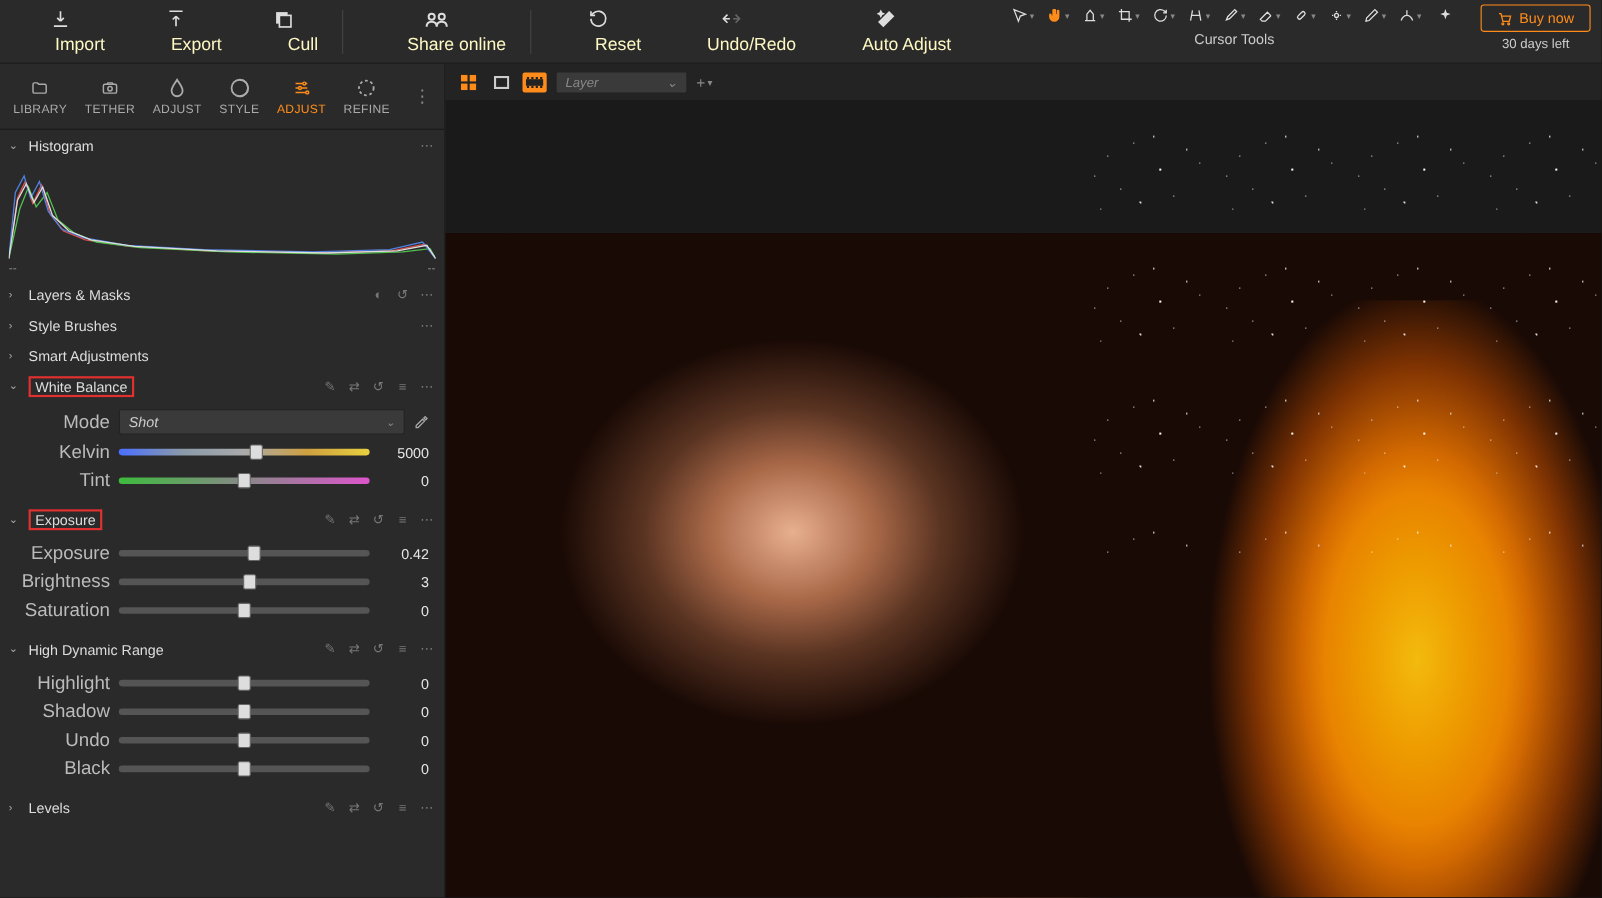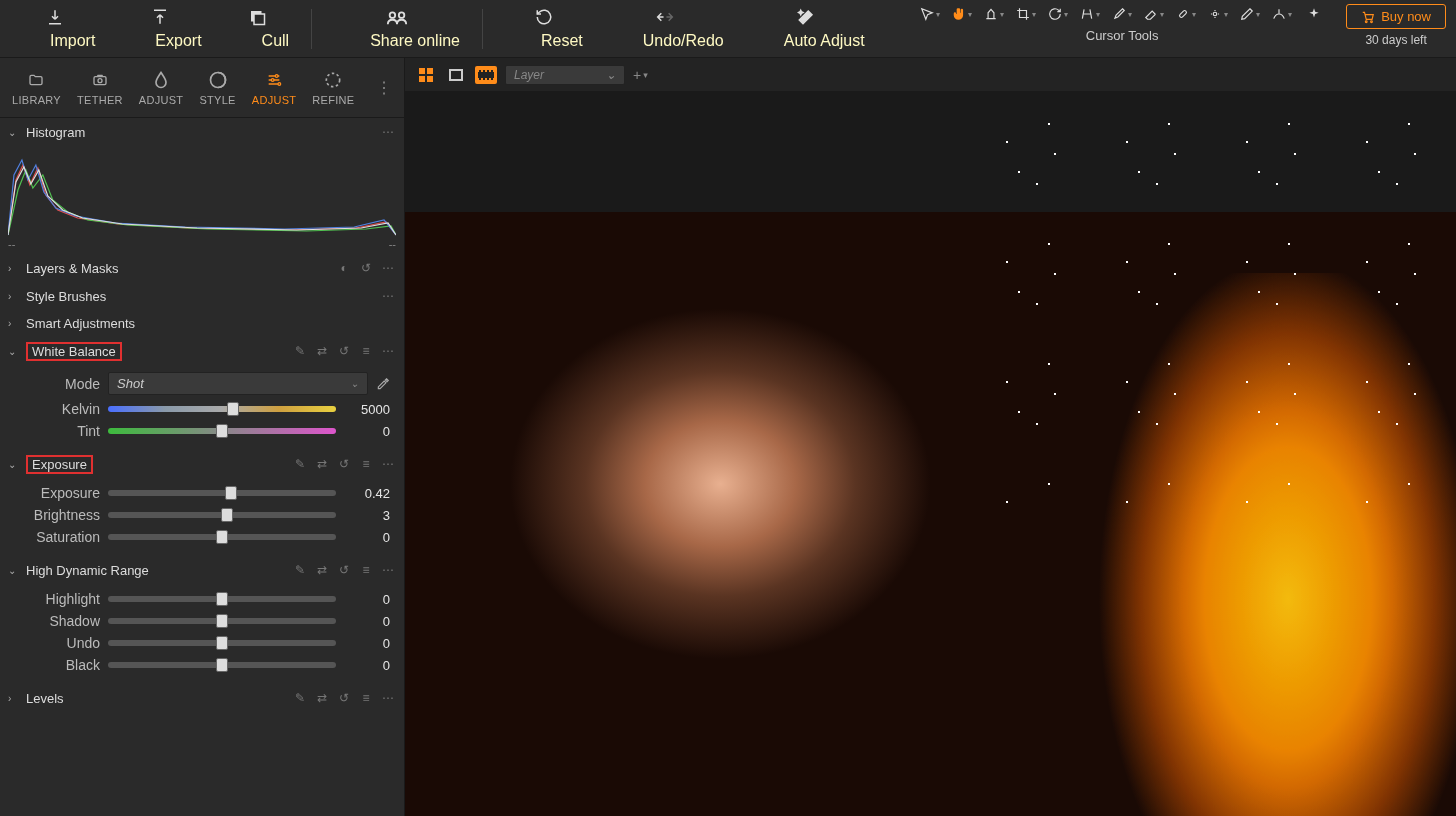--- a/index.html
+++ b/index.html
@@ -38,21 +38,21 @@
 .section-head .title { flex: 1; color: #ddd; font-size: 13px; }
 .section-head .actions { display: flex; gap: 6px; align-items: center; }
 .section-head .act { width: 16px; height: 16px; color: #777; cursor: pointer; display:flex;align-items:center;justify-content:center;font-size:12px; }
 .highlight-red { border: 2px solid #e03030; padding: 0 4px; }
 
 .histogram { height: 92px; padding: 4px 8px 0; }
 .histo-footer { display: flex; justify-content: space-between; padding: 0 8px 4px; color: #888; font-size: 11px; }
 
 .section-body { padding: 4px 0 8px; }
 .row { display: flex; align-items: center; padding: 3px 8px 3px 0; gap: 8px; }
-.row .rlbl { width: 100px; text-align: right; color: #bbb; font-size: 14px; }
+.row .rlbl { width: 100px; text-align: right; color: #bbb; font-size: 17px; }
 .row .rctl { flex: 1; display: flex; align-items: center; font-style: italic; }
 .row .rval { width: 52px; text-align: right; color: #e5e5e5; font-size: 13px; padding-right: 6px; }
 .eyedrop { width: 20px; color: #aaa; cursor: pointer; text-align:center; }
 
 .mode-select { flex:1; background:#3a3a3a; border:1px solid #222; color:#ccc; padding:3px 8px; border-radius:2px; display:flex; justify-content:space-between; align-items:center; cursor:pointer; }
 .mode-select .chev { font-size:10px; color:#888; }
 
 .slider { flex:1; height: 6px; position: relative; border-radius: 3px; cursor:pointer; }
 .slider .thumb { position:absolute; top:-4px; width:12px; height:14px; background:#ddd; border:1px solid #666; border-radius:2px; transform:translateX(-50%); }
 .slider.plain { background:#555; }

